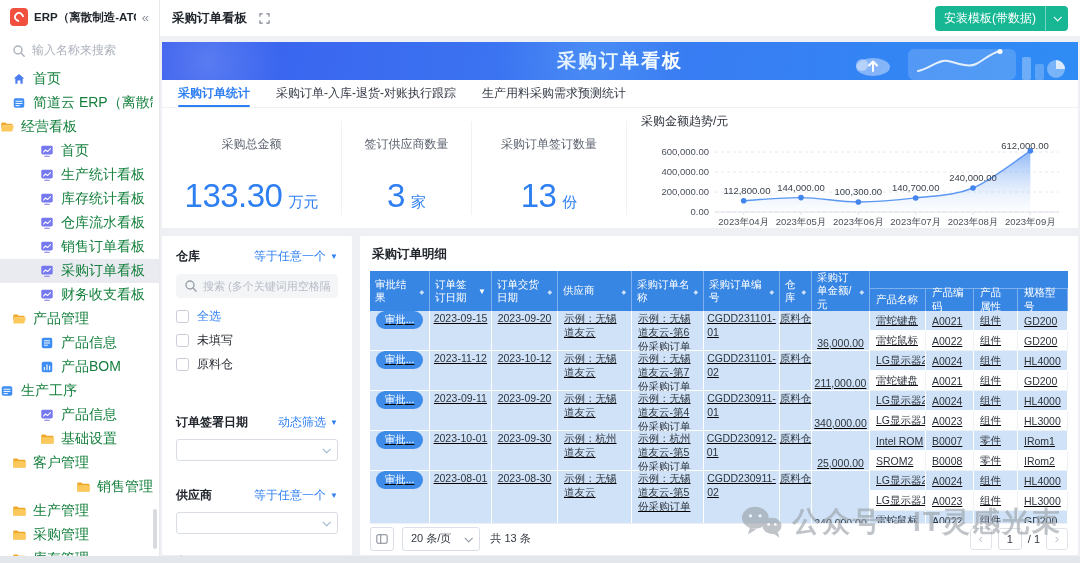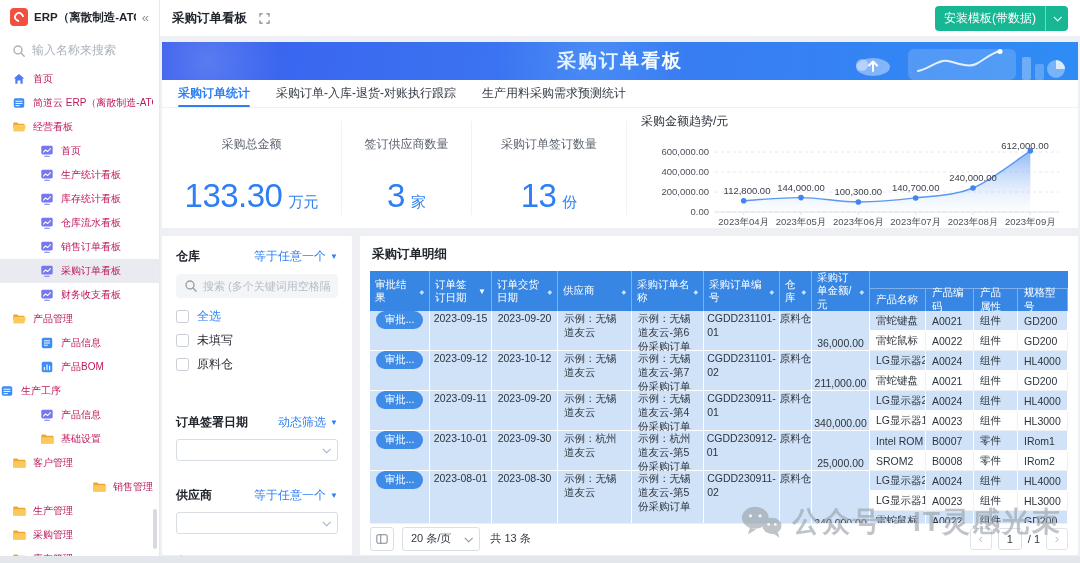--- a/index.html
+++ b/index.html
@@ -9,21 +9,21 @@
 
   
   .sidebar { width:160px; background:#fff; border-right:1px solid #e7e9ee; display:flex; flex-direction:column; position:relative; z-index:5; }
   .logo-row { height:34px; display:flex; align-items:center; gap:6px; padding:0 10px; flex:none; }
   .logo { width:18px; height:18px; border-radius:4px; background:#f2503f; position:relative; flex:none; }
   .logo::after { content:""; position:absolute; inset:4px; border:2px solid #fff; border-radius:50%; border-bottom-color:transparent; transform:rotate(-45deg); }
   .app-title { font-size:11.5px; font-weight:bold; color:#1f242b; white-space:nowrap; overflow:hidden; }
   .collapse { margin-left:auto; color:#8a919b; font-size:13px; cursor:pointer; }
   .search-row { display:flex; align-items:center; gap:6px; padding:8px 12px 6px; color:#adb3bd; font-size:12px; flex:none; }
   .nav { flex:1; overflow:hidden; padding-top:2px; }
-  .nav-item { height:24px; display:flex; align-items:center; gap:7px; font-size:10px; color:#be185d; cursor:pointer; padding-right:6px; }
+  .nav-item { height:24px; display:flex; align-items:center; gap:7px; font-size:14px; color:#15803d; cursor:pointer; padding-right:6px; }
   .nav-item.active { background:#e9ebf0; }
   .nav-label { white-space:nowrap; overflow:hidden; }
   .icon svg { width:14px; height:14px; display:block; flex:none; }
   .sb-thumb { position:absolute; right:2px; bottom:14px; width:4px; height:40px; border-radius:2px; background:#d7dade; }
 
   
   .main { flex:1; display:flex; flex-direction:column; position:relative; min-width:0; }
   .topbar { height:36px; background:#fff; display:flex; align-items:center; padding:0 12px; flex:none; }
   .tb-title { font-size:12.5px; font-weight:bold; color:#21262d; }
   .fs-icon { margin-left:12px; display:flex; cursor:pointer; }
@@ -79,21 +79,21 @@
   .tp-title { font-size:12.5px; font-weight:bold; color:#20242b; margin:0 0 8px 2px; }
   .thead { display:flex; }
   .th { background:#3886e3; color:#fff; font-size:10.5px; height:40px; display:flex; align-items:center; gap:3px; padding:0 5px; border-right:1px solid rgba(255,255,255,.35); flex:none; }
   .th-t { line-height:1.25; }
   .sort { margin-left:auto; font-size:6px; color:rgba(255,255,255,.75); }
   .sort.desc { font-size:8px; color:#fff; }
   .phead { display:flex; flex-direction:column; flex:none; }
   .pgroup { height:18px; background:#3886e3; border-bottom:1px solid rgba(255,255,255,.35); }
   .plabels { display:flex; height:22px; }
   .pth { background:#3886e3; color:#fff; font-size:10.5px; display:flex; align-items:center; padding:0 6px; border-right:1px solid rgba(255,255,255,.35); flex:none; }
-  .tbody { height:212px; overflow:hidden; }
+  .tbody { height:212px; overflow:hidden;text-decoration:underline; }
   .trow { display:flex; }
   .td.main { background:#cfe2f8; border-right:1px solid #fff; border-bottom:1px solid #fff; font-size:10.5px; color:#2f353d; display:flex; align-items:center; padding:0 6px; line-height:1.35; flex:none; }
   .td.num { justify-content:flex-end; white-space:nowrap; }
   .td.nw { white-space:nowrap; }
   .approve-btn { background:#3f8ce8; color:#fff; border:none; border-radius:9px; height:18px; padding:0 9px; font-size:10.5px; cursor:pointer; font-family:inherit; white-space:nowrap; }
   .pstack { display:flex; flex-direction:column; flex:none; }
   .prow { display:flex; height:20px; }
   .prow.cb { background:#cfe2f8; }
   .prow.cw { background:#fff; }
   .ptd { font-size:10.5px; color:#2f353d; display:flex; align-items:center; padding:0 6px; border-right:1px solid #fff; border-bottom:1px solid #fff; white-space:nowrap; overflow:hidden; flex:none; }
@@ -142,21 +142,21 @@
         </div>
         <div class="nav-item" style="padding-left: 12px;">
           <span class="icon">
             <svg viewBox="0 0 16 16">
               <rect x="2" y="2.5" width="12" height="11" rx="2" fill="#3d8df5"></rect>
               <path d="M4.5 6h7M4.5 8.5h7M4.5 11h4" stroke="#fff" stroke-width="1.1" stroke-linecap="round"></path>
             </svg>
           </span>
           <span class="nav-label">简道云 ERP（离散制造-ATO）「...</span>
         </div>
-        <div class="nav-item" style="padding-left: 12px;">
+        <div class="nav-item" style="">
           <span class="icon">
             <svg viewBox="0 0 16 16">
               <path d="M1.5 3.8c0-.6.4-1 1-1h3.6l1.4 1.4h5.9c.6 0 1 .4 1 1v1H3.2L1.5 11z" fill="#f0a72a"></path>
               <path d="M3.1 6.3h11.7c.7 0 1.1.6.9 1.2l-1.5 4.7c-.1.5-.5.8-1 .8H1.9c-.4 0-.6-.4-.5-.8z" fill="#fbc95c"></path>
             </svg>
           </span>
           <span class="nav-label">经营看板</span>
         </div>
         <div class="nav-item" style="padding-left: 40px;">
           <span class="icon">
@@ -568,21 +568,21 @@
                     <div class="ptd" style="width:48px">A0022</div>
                     <div class="ptd" style="width:44px">组件</div>
                     <div class="ptd" style="width:50px">GD200</div>
                   </div>
                 </div>
               </div>
               <div class="trow" style="height:40px">
                 <div class="td main" style="width:60px">
                   <button class="approve-btn">审批...</button>
                 </div>
-                <div class="td main nw" style="width:62px">2023-09-12</div>
+                <div class="td main nw" style="width:62px">2023-11-12</div>
                 <div class="td main nw" style="width:66px">2023-10-12</div>
                 <div class="td main" style="width:74px">示例：无锡道友云</div>
                 <div class="td main" style="width:72px">示例：无锡道友云-第7份采购订单</div>
                 <div class="td main" style="width:76px">CGDD231101-02</div>
                 <div class="td main nw" style="width:32px">原料仓</div>
                 <div class="td main num" style="width:58px">211,000.00</div>
                 <div class="pstack">
                   <div class="prow cb">
                     <div class="ptd" style="width:56px">LG显示器2</div>
                     <div class="ptd" style="width:48px">A0024</div>

